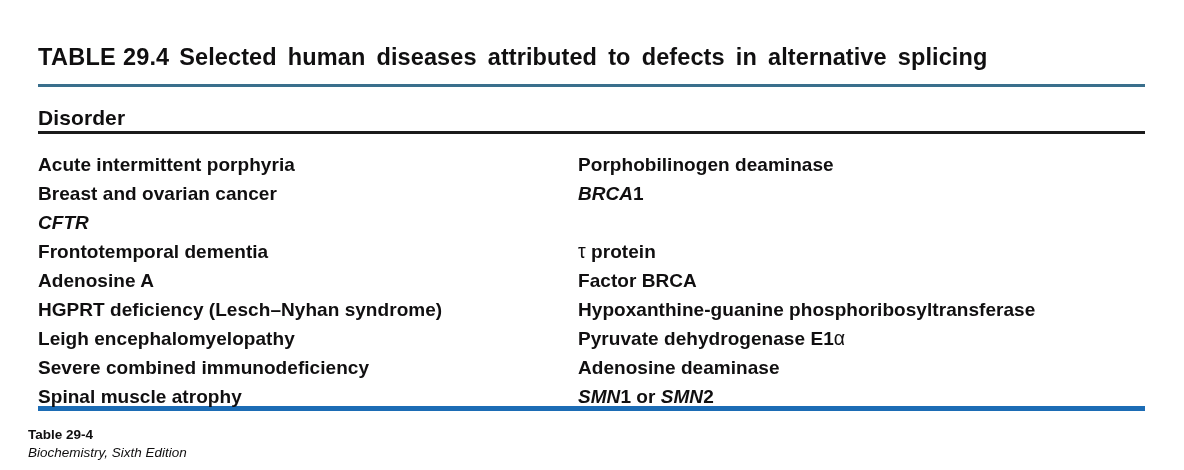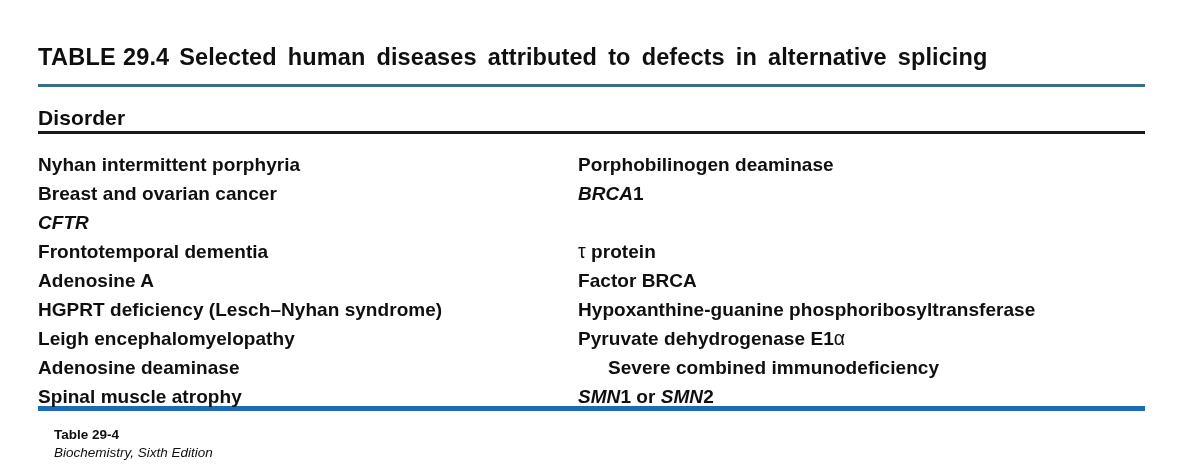--- a/index.html
+++ b/index.html
@@ -111,21 +111,21 @@
   }
   .cell .greek {
     font-weight: normal;
     font-style: normal;
     font-size: 19.5px;
   }
 
   
   #figure-caption {
     position: absolute;
-    left: 54px;
+    left: 28px;
     top: 426px;
     font-size: 13.5px;
     font-weight: bold;
     line-height: 18px;
   }
   #caption-source {
     font-style: italic;
     font-weight: normal;
   }
 </style>
@@ -144,21 +144,21 @@
 
   <div id="table-grid">
 
     <div class="t-row" id="table-header-row">
       <div class="cell c1">Disorder</div>
     </div>
 
     <div id="table-body">
 
       <div class="t-row">
-        <div class="cell c1">Nyhan intermittent porphyria</div>
+        <div class="cell c1">Acute intermittent porphyria</div>
         <div class="cell c2">Porphobilinogen deaminase</div>
       </div>
 
       <div class="t-row">
         <div class="cell c1">Breast and ovarian cancer</div>
         <div class="cell c2"><span class="gene-italic">BRCA</span><span>1</span></div>
       </div>
 
       <div class="t-row">
         <div class="cell c2"><span class="gene-italic">CFTR</span><span></span></div>
@@ -178,22 +178,22 @@
         <div class="cell c1">HGPRT deficiency (Lesch–Nyhan syndrome)</div>
         <div class="cell c2">Hypoxanthine-guanine phosphoribosyltransferase</div>
       </div>
 
       <div class="t-row">
         <div class="cell c1">Leigh encephalomyelopathy</div>
         <div class="cell c2"><span>Pyruvate dehydrogenase E1</span><span class="greek">α</span></div>
       </div>
 
       <div class="t-row">
+        <div class="cell c1">Severe combined immunodeficiency</div>
         <div class="cell c2">Adenosine deaminase</div>
-        <div class="cell c1">Severe combined immunodeficiency</div>
       </div>
 
       <div class="t-row">
         <div class="cell c1">Spinal muscle atrophy</div>
         <div class="cell c2"><span class="gene-italic">SMN</span><span>1</span><span> or </span><span class="gene-italic">SMN</span><span>2</span></div>
       </div>
 
     </div>
   </div>
 

